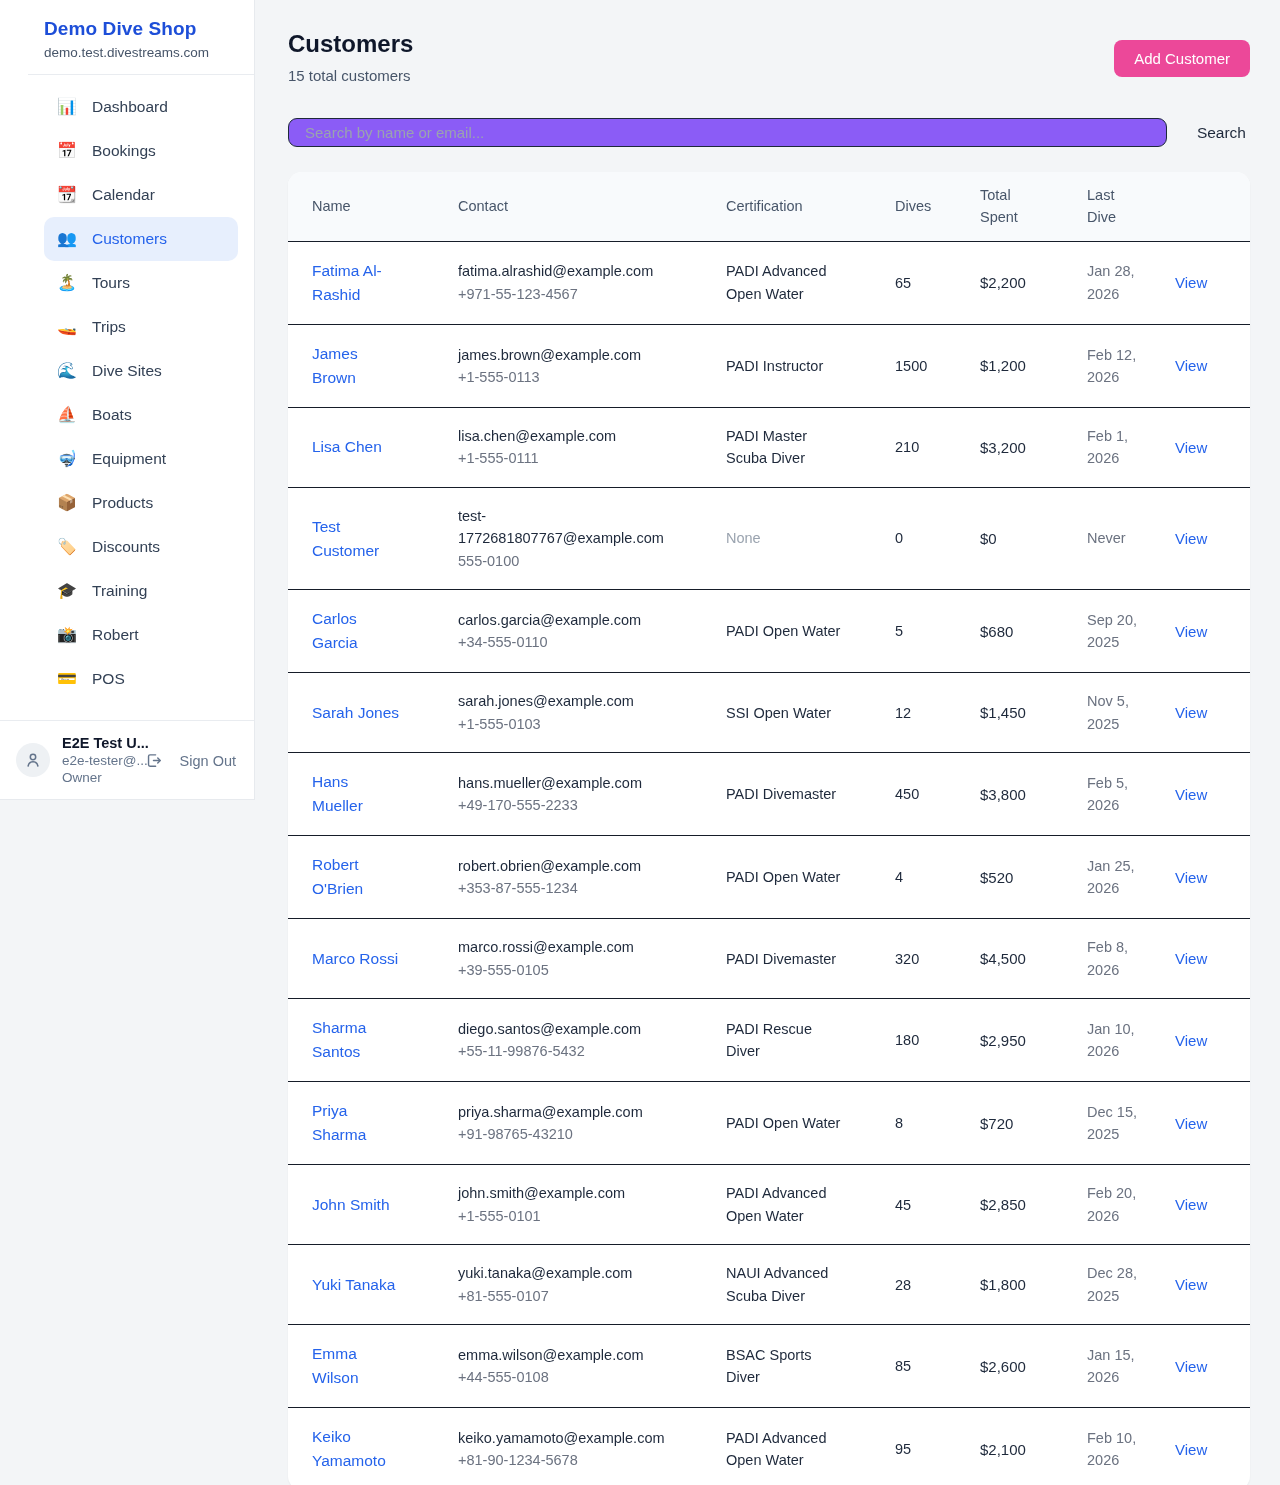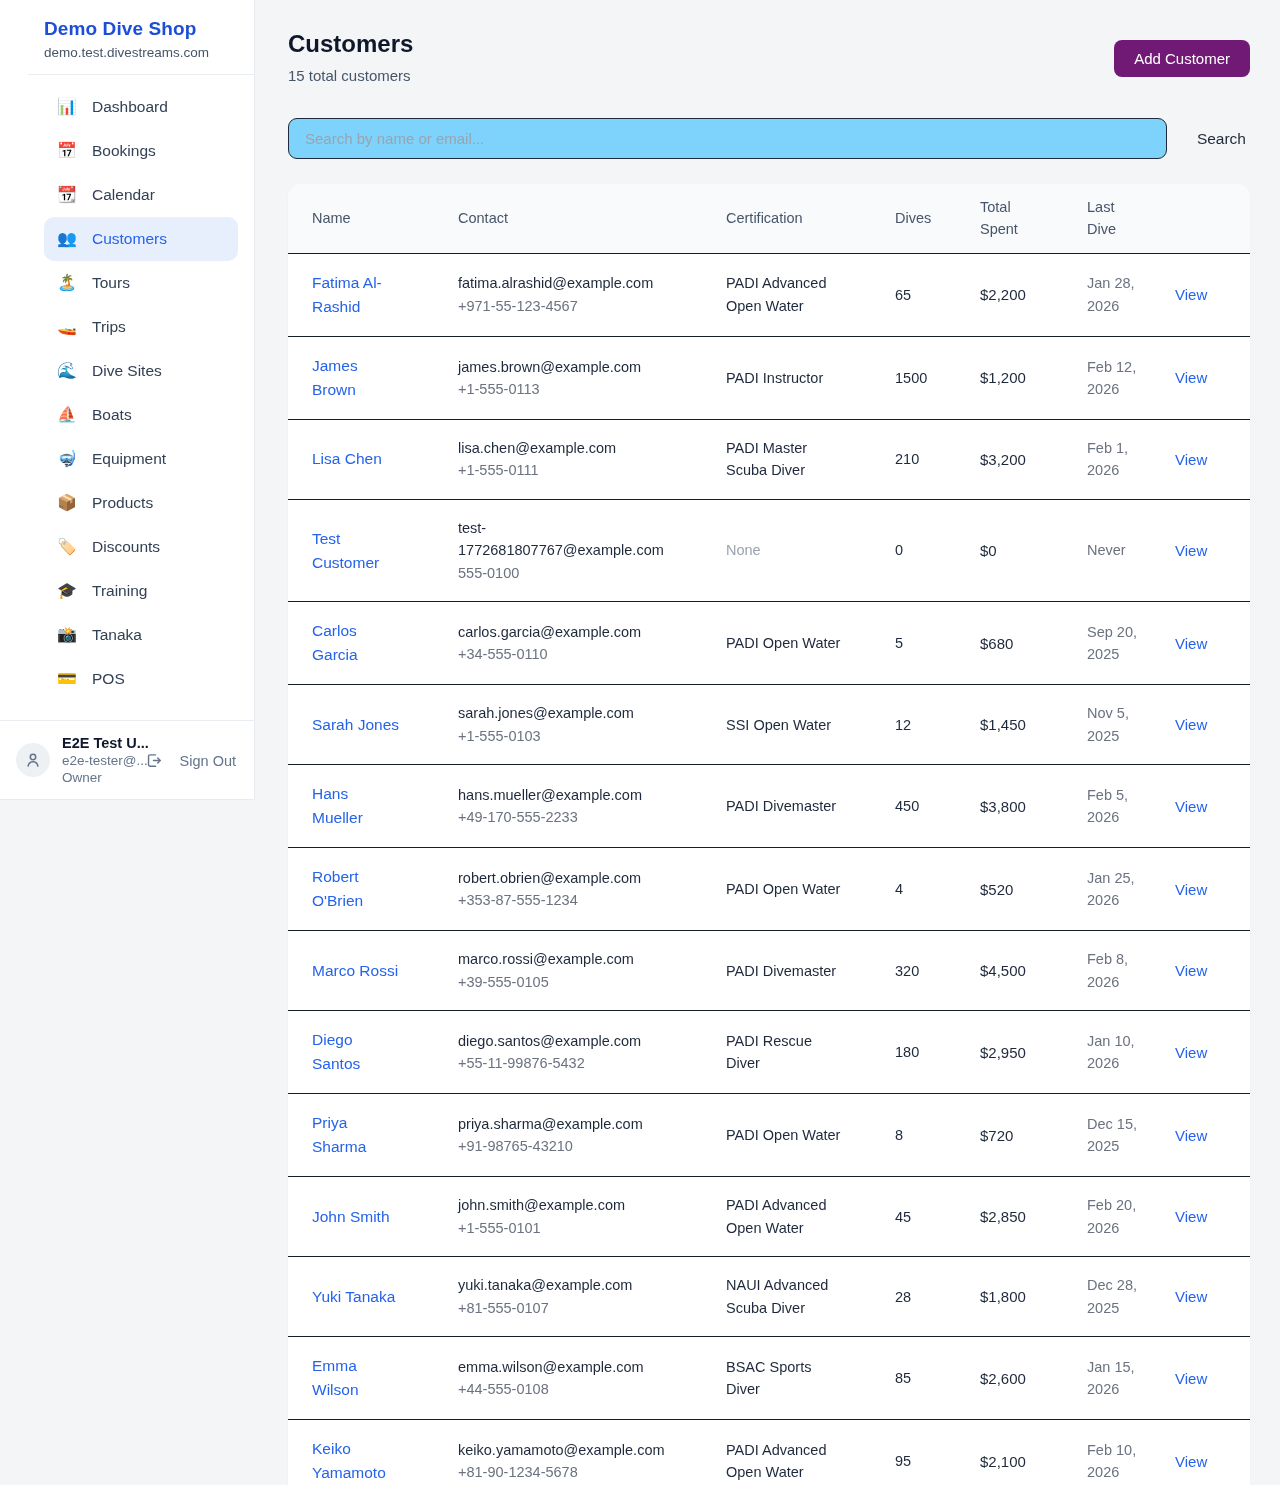--- a/index.html
+++ b/index.html
@@ -58,33 +58,33 @@
     color: #64748b; font-size: 14.5px; cursor: pointer;
     flex: 0 0 auto; padding-right: 2px;
   }
 
   
   .main { position: absolute; left: 255px; top: 0; width: 1025px; padding: 30px 30px 0 33px; }
   .page-head { display: flex; justify-content: space-between; align-items: flex-start; }
   .page-title { font-size: 24px; font-weight: 700; color: #0f172a; }
   .page-subtitle { margin-top: 9px; font-size: 15px; color: #475569; }
   .btn-primary {
-    background: #701a75; color: #fff;
+    background: #ec4899; color: #fff;
     font-size: 15px; font-weight: 500;
     border: none; border-radius: 8px;
     padding: 0 20px; height: 37px; margin-top: 10px;
     cursor: pointer; font-family: inherit;
   }
 
   .search-row { display: flex; align-items: center; margin-top: 34px; gap: 26px; }
   .search-input {
-    flex: 1; height: 41px;
+    flex: 1; height: 29px;
     border: 1px solid #1e293b; border-radius: 9px;
     padding: 0 16px; font-size: 15px; color: #1e293b;
-    font-family: inherit; background: #7dd3fc; outline: none;
+    font-family: inherit; background: #8b5cf6; outline: none;
   }
   .search-input::placeholder { color: #9aa3af; }
   .search-btn {
     background: none; border: none; font-family: inherit;
     font-size: 15.5px; color: #1e293b; cursor: pointer; padding: 0 4px;
   }
 
   
   .card {
     margin-top: 25px;
@@ -181,21 +181,21 @@
       <div class="nav-item">
     <span class="nav-icon">🏷️</span>
     <span class="nav-label">Discounts</span>
   </div>
       <div class="nav-item">
     <span class="nav-icon">🎓</span>
     <span class="nav-label">Training</span>
   </div>
       <div class="nav-item">
     <span class="nav-icon">📸</span>
-    <span class="nav-label">Tanaka</span>
+    <span class="nav-label">Robert</span>
   </div>
       <div class="nav-item">
     <span class="nav-icon">💳</span>
     <span class="nav-label">POS</span>
   </div>
     </nav>
   <div class="user-box">
     <div class="avatar">
       <svg width="18" height="18" viewBox="0 0 24 24" fill="none" stroke="#64748b" stroke-width="2" stroke-linecap="round">
         <circle cx="12" cy="8" r="3.6"></circle>
@@ -425,21 +425,21 @@
               <div class="cert-wrap">PADI Divemaster</div>
             </td>
     <td>320</td>
     <td class="spent">$4,500</td>
     <td>
               <div class="last-wrap">Feb 8, 2026</div>
             </td>
     <td><a class="view-link">View</a></td>
   </tr>
           <tr>
-    <td class="c-name"><a class="name-link">Diego Santos</a></td>
+    <td class="c-name"><a class="name-link">Sharma Santos</a></td>
     <td>
       <div class="contact-wrap">
         <div class="email">diego.santos@example.com</div>
         <div class="phone">+55-11-99876-5432</div>
       </div>
     </td>
     <td>
               <div class="cert-wrap">PADI Rescue Diver</div>
             </td>
     <td>180</td>

